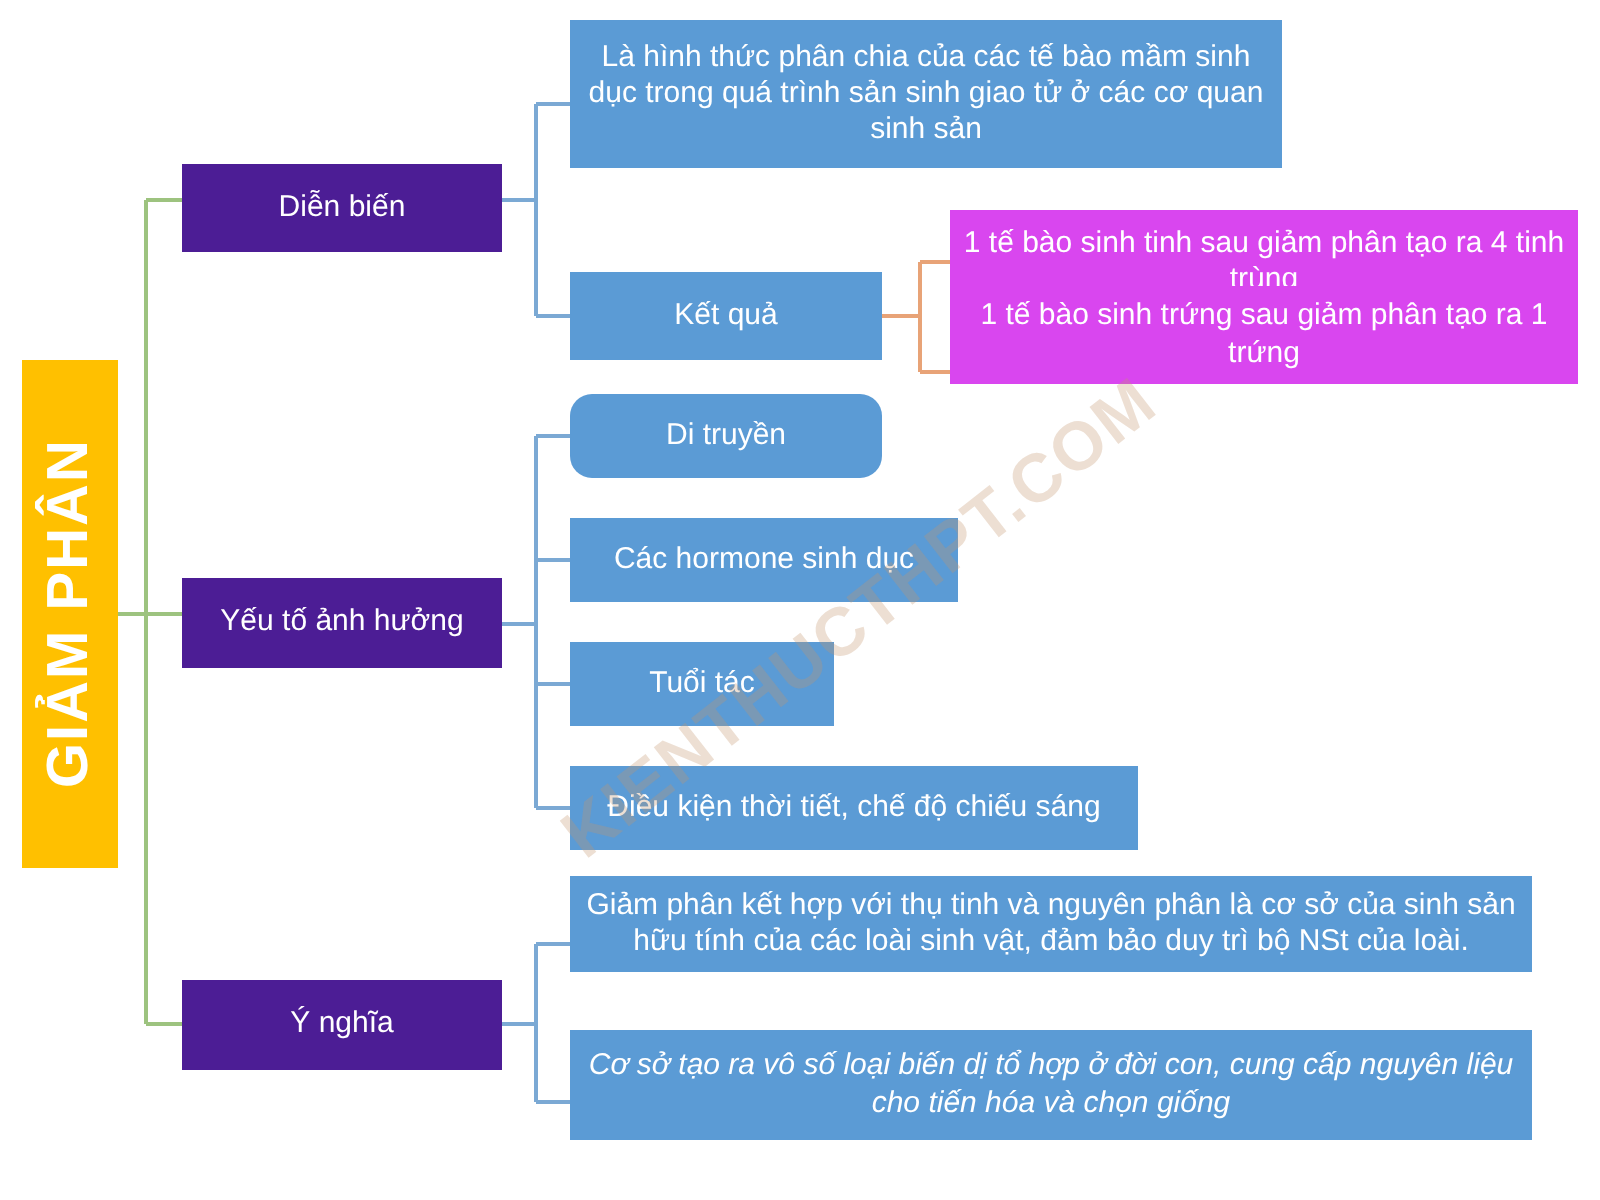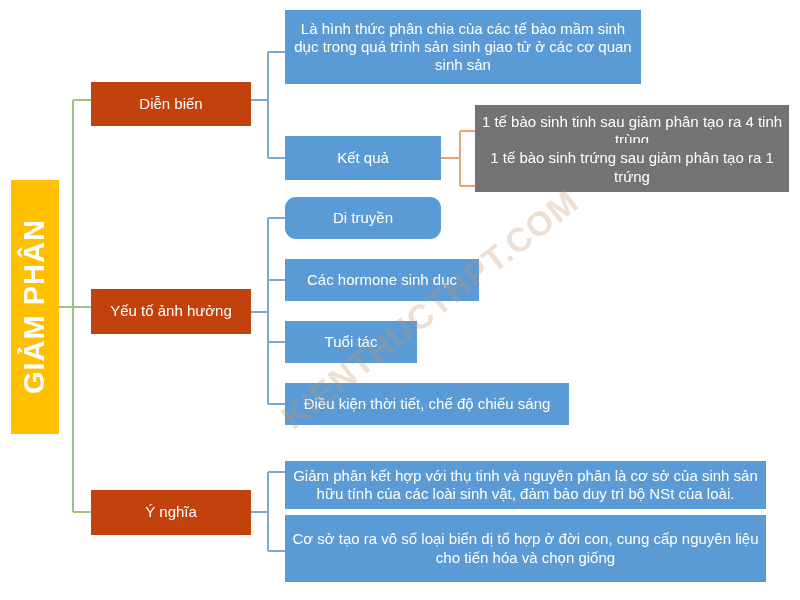--- a/index.html
+++ b/index.html
@@ -59,23 +59,23 @@
     padding: 2px 6px;
   }
   .node.root {
     background: #ffc000;
     writing-mode: vertical-rl;
     transform: rotate(180deg);
     font-size: 29px;
     font-weight: bold;
     letter-spacing: 1px;
   }
-  .node.green  { background: #c2410c; font-size: 15px; }
+  .node.green  { background: #4c1d95; font-size: 15px; }
   .node.blue   { background: #5b9bd5; font-size: 15px; }
-  .node.orange { background: #737373; font-size: 15px; }
+  .node.orange { background: #d946ef; font-size: 15px; }
 </style>
 </head>
 <body>
 
 <div id="canvas">
 
   <svg id="wires" viewBox="0 0 800 600" xmlns="http://www.w3.org/2000/svg">
     <g fill="none" stroke="#9dc37f" stroke-width="2">
 
       <path d="M58 307 L73 307"></path>
@@ -131,17 +131,17 @@
   <div class="node blue" style="left:285px; top:197px; width:156px; height:42px;border-radius:11px;">Di truyền</div>
 
   <div class="node blue" style="left:285px; top:259px; width:194px; height:42px;">Các hormone sinh dục</div>
 
   <div class="node blue" style="left:285px; top:321px; width:132px; height:42px;">Tuổi tác</div>
 
   <div class="node green" style="left:91px; top:490px; width:160px; height:45px;">Ý nghĩa</div>
 
   <div class="node blue" style="left:285px; top:383px; width:284px; height:42px;">Điều kiện thời tiết, chế độ chiếu sáng</div>
 
-  <div class="node blue" style="left:285px; top:461px; width:481px; height:48px;">Giảm phân kết hợp với thụ tinh và nguyên phân là cơ sở của sinh sản hữu tính của các loài sinh vật, đảm bảo duy trì bộ NSt của loài.</div>
+  <div class="node blue" style="left:285px; top:438px; width:481px; height:48px;">Giảm phân kết hợp với thụ tinh và nguyên phân là cơ sở của sinh sản hữu tính của các loài sinh vật, đảm bảo duy trì bộ NSt của loài.</div>
 
-  <div class="node blue" style="left:285px; top:515px; width:481px; height:67px;">Cơ sở tạo ra vô số loại biến dị tổ hợp ở đời con, cung cấp nguyên liệu cho tiến hóa và chọn giống</div>
+  <div class="node blue" style="left:285px; top:515px; width:481px; height:55px;font-style:italic;">Cơ sở tạo ra vô số loại biến dị tổ hợp ở đời con, cung cấp nguyên liệu cho tiến hóa và chọn giống</div>
 
 </div>
 
 </body></html>

